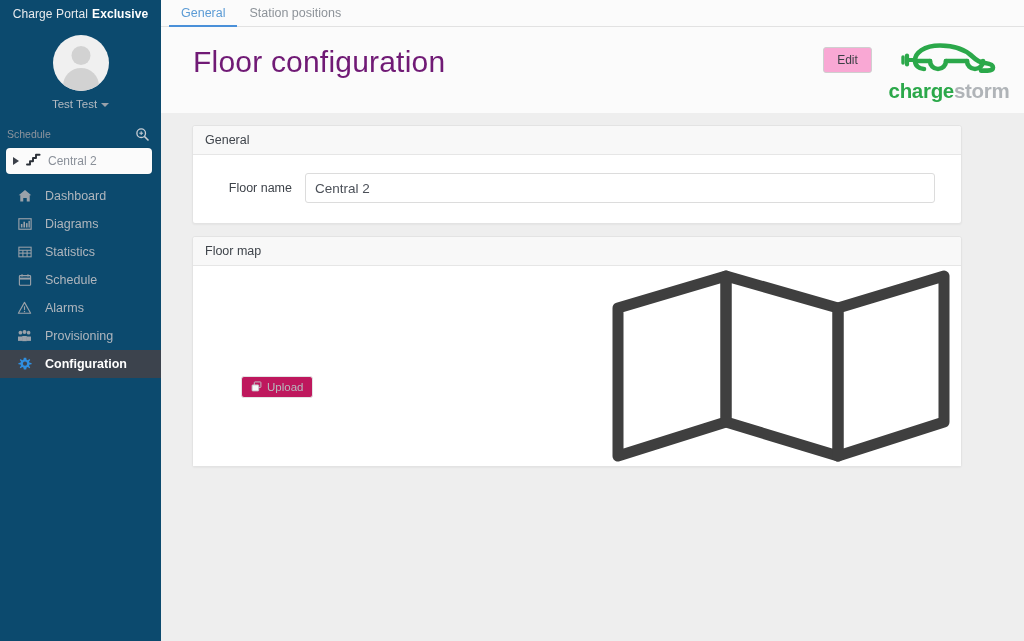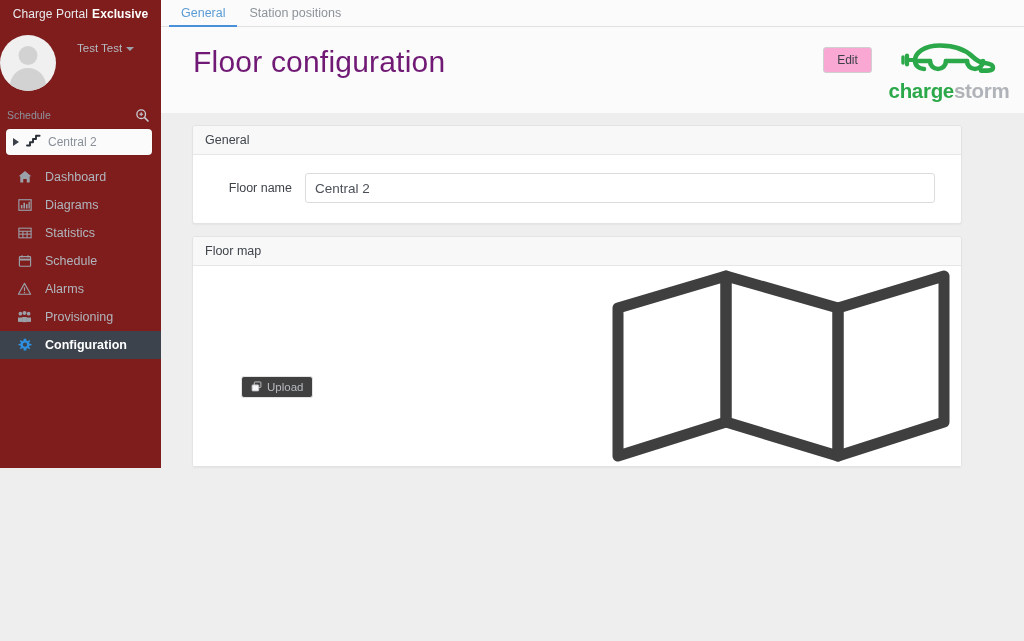--- a/index.html
+++ b/index.html
@@ -13,44 +13,43 @@
   .app {
     position: relative;
     width: 1024px;
     height: 641px;
     display: flex;
   }
 
   
   .sidebar {
     width: 161px;
-    height: 468px;
-    background: #7f1d1d;
+    height: 641px;
+    background: #0c4a6e;
     flex: 0 0 161px;
     position: relative;
     color: #c3c8ce;
   }
   .brand {
     height: 27px;
     display: flex;
     align-items: center;
     justify-content: center;
     font-size: 12px;
     color: #e8eaed;
     letter-spacing: 0.1px;
   }
   .brand .b-light { font-weight: 400; }
   .brand .b-bold { font-weight: 700; margin-left: 4px; color: #ffffff; }
 
   .user-block {
     padding-top: 8px;
     display: flex;
-    flex-direction: row;
-    align-items: flex-start;
-    gap: 21px;
+    flex-direction: column;
+    align-items: center;
   }
   .avatar {
     width: 56px; height: 56px;
     border-radius: 50%;
     background: #f0f0f0;
     position: relative;
     overflow: hidden;
   }
   .avatar .head {
     position: absolute;
@@ -293,21 +292,21 @@
     height: 200px;
     position: relative;
     background: #fff;
   }
   .upload-btn {
     position: absolute;
     left: 48px;
     top: 110px;
     height: 22px;
     padding: 0 9px;
-    background: #404040;
+    background: #be185d;
     border: 1px solid #e4e4e4;
     border-radius: 3px;
     display: flex;
     align-items: center;
     gap: 5px;
     font-size: 11.5px;
     color: #b6babe;
   }
   .map-icon {
     position: absolute;

